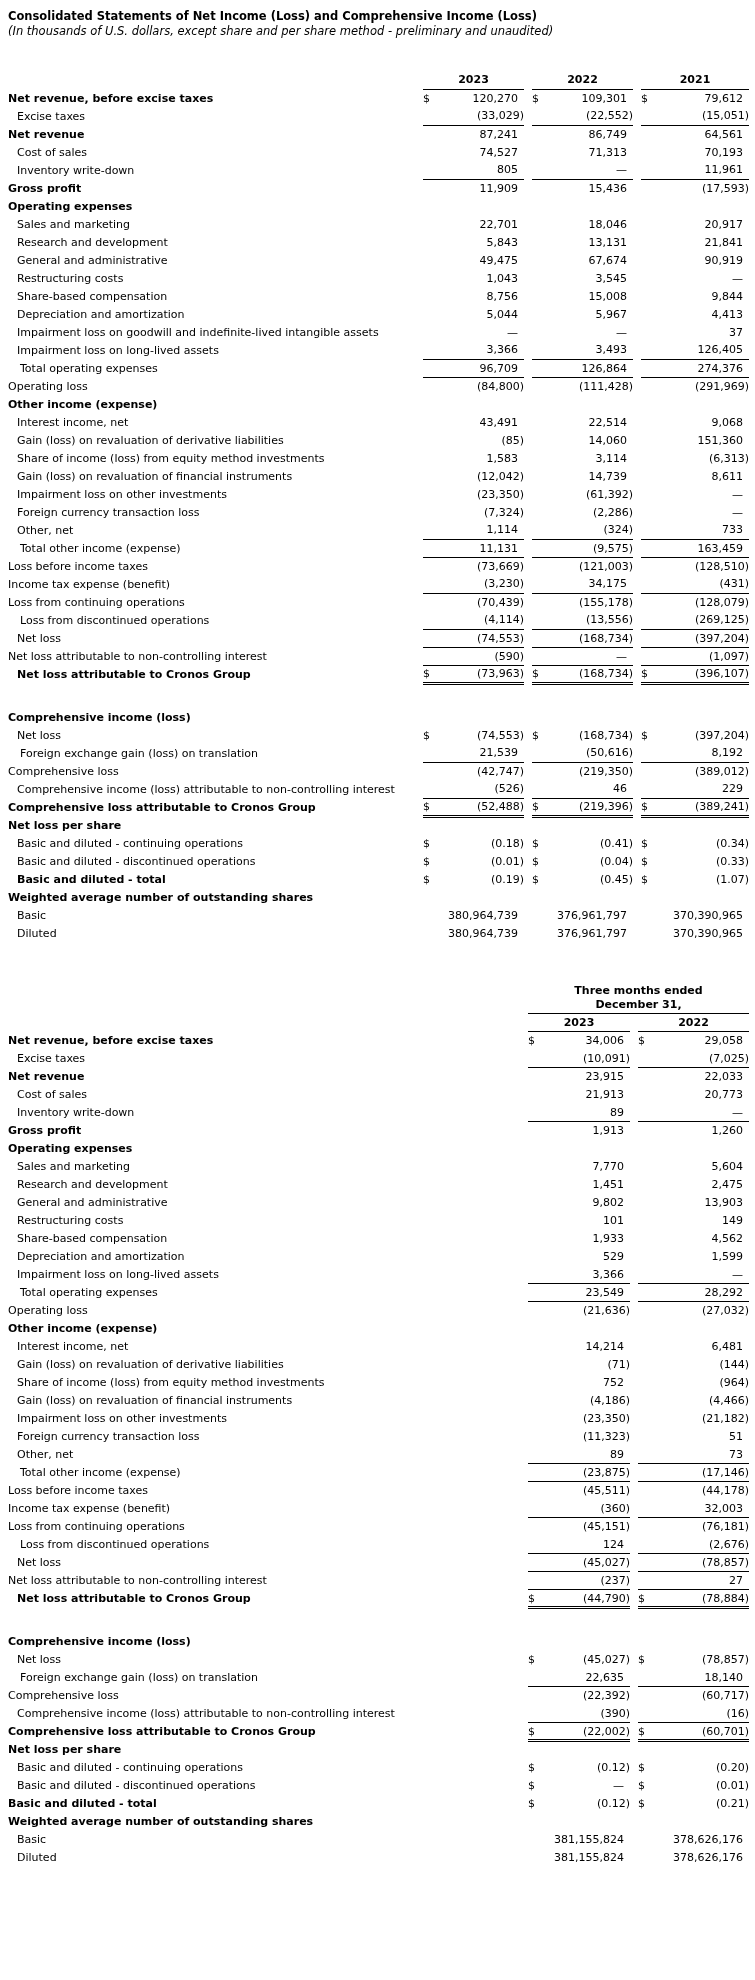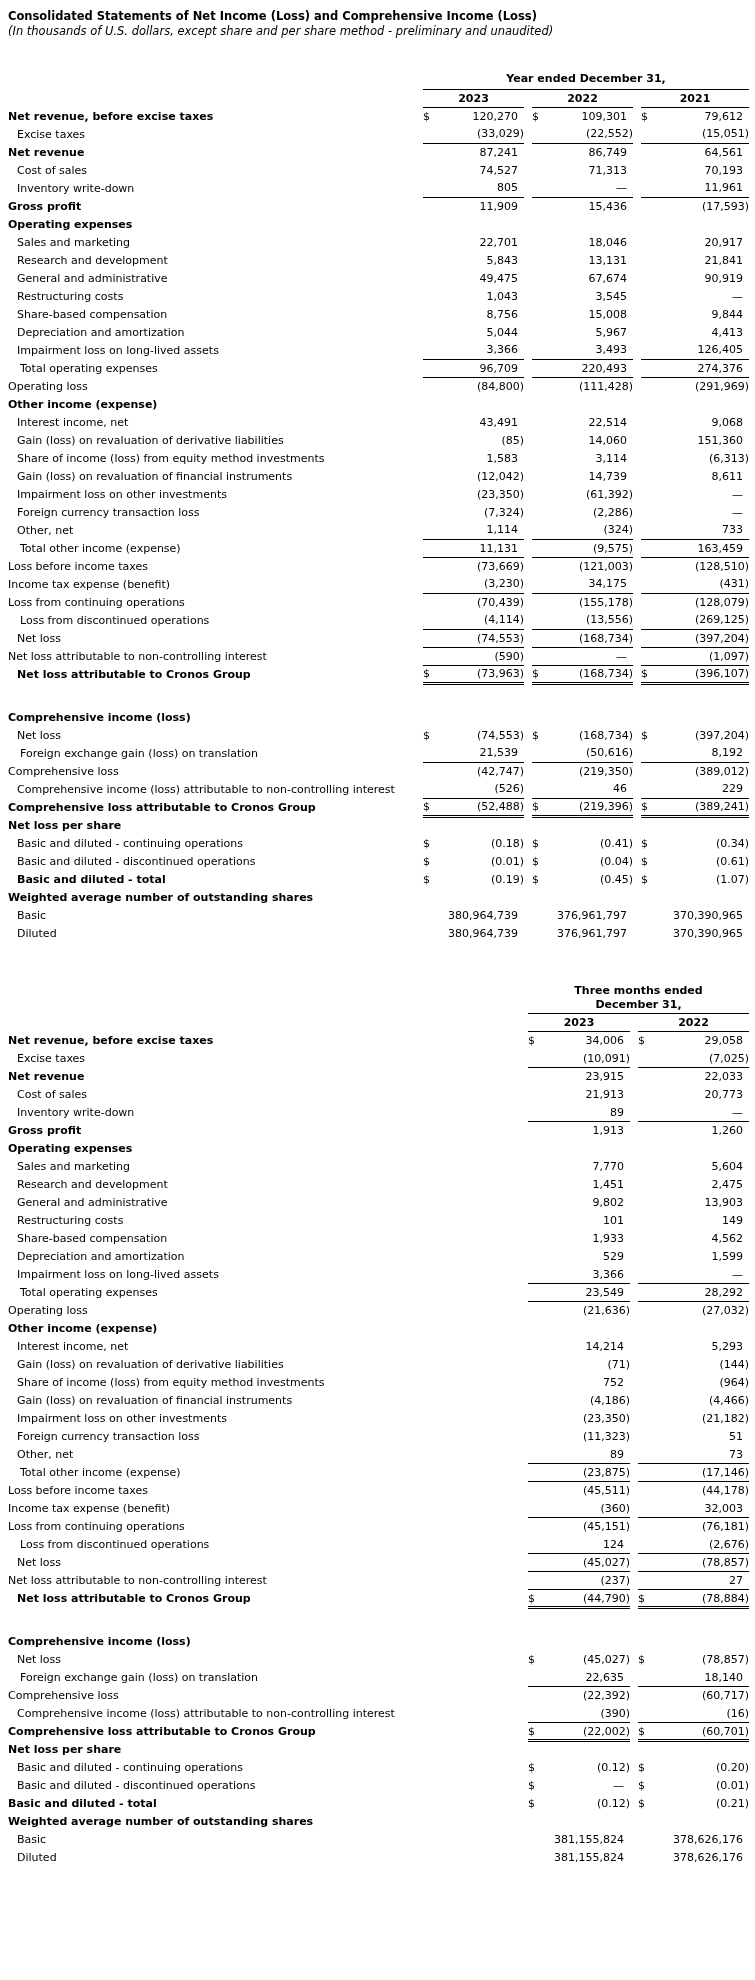--- a/index.html
+++ b/index.html
@@ -77,26 +77,20 @@
         <col style="width: 8px;">
         <col style="width: 16px;">
         <col style="width: 85px;">
         <col style="width: 8px;">
         <col style="width: 16px;">
         <col style="width: 92px;">
       </colgroup>
       <thead>
         <tr>
           <td></td>
-          <th class="period" colspan="8">
-            <div>Year ended December 31,</div>
-          </th>
-        </tr>
-        <tr>
-          <td></td>
           <th class="year" colspan="2">2023</th>
           <td class="gap"></td>
           <th class="year" colspan="2">2022</th>
           <td class="gap"></td>
           <th class="year" colspan="2">2021</th>
         </tr>
       </thead>
       <tbody>
         <tr>
           <td class="lbl b" style="padding-left: 0px;">Net revenue, before excise taxes</td>
@@ -235,37 +229,48 @@
           <td class="d"></td>
           <td class="v pr">5,044</td>
           <td class="gap"></td>
           <td class="d"></td>
           <td class="v pr">5,967</td>
           <td class="gap"></td>
           <td class="d"></td>
           <td class="v pr">4,413</td>
         </tr>
         <tr>
+          <td class="lbl" style="padding-left: 9px;">Impairment loss on goodwill and indefinite-lived intangible assets</td>
+          <td class="d"></td>
+          <td class="v pr">—</td>
+          <td class="gap"></td>
+          <td class="d"></td>
+          <td class="v pr">—</td>
+          <td class="gap"></td>
+          <td class="d"></td>
+          <td class="v pr">37</td>
+        </tr>
+        <tr>
           <td class="lbl" style="padding-left: 9px;">Impairment loss on long-lived assets</td>
           <td class="d ru"></td>
           <td class="v ru pr">3,366</td>
           <td class="gap"></td>
           <td class="d ru"></td>
           <td class="v ru pr">3,493</td>
           <td class="gap"></td>
           <td class="d ru"></td>
           <td class="v ru pr">126,405</td>
         </tr>
         <tr>
           <td class="lbl" style="padding-left: 12px;">Total operating expenses</td>
           <td class="d ru"></td>
           <td class="v ru pr">96,709</td>
           <td class="gap"></td>
           <td class="d ru"></td>
-          <td class="v ru pr">220,493</td>
+          <td class="v ru pr">126,864</td>
           <td class="gap"></td>
           <td class="d ru"></td>
           <td class="v ru pr">274,376</td>
         </tr>
         <tr>
           <td class="lbl" style="padding-left: 0px;">Operating loss</td>
           <td class="d"></td>
           <td class="v">(84,800)</td>
           <td class="gap"></td>
           <td class="d"></td>
@@ -543,21 +548,21 @@
         </tr>
         <tr>
           <td class="lbl" style="padding-left: 9px;">Basic and diluted - discontinued operations</td>
           <td class="d">$</td>
           <td class="v">(0.01)</td>
           <td class="gap"></td>
           <td class="d">$</td>
           <td class="v">(0.04)</td>
           <td class="gap"></td>
           <td class="d">$</td>
-          <td class="v">(0.61)</td>
+          <td class="v">(0.33)</td>
         </tr>
         <tr>
           <td class="lbl b" style="padding-left: 9px;">Basic and diluted - total</td>
           <td class="d">$</td>
           <td class="v">(0.19)</td>
           <td class="gap"></td>
           <td class="d">$</td>
           <td class="v">(0.45)</td>
           <td class="gap"></td>
           <td class="d">$</td>
@@ -759,21 +764,21 @@
           <td class="gap"></td>
           <td class="d"></td>
           <td class="v pr"></td>
         </tr>
         <tr>
           <td class="lbl" style="padding-left: 9px;">Interest income, net</td>
           <td class="d"></td>
           <td class="v pr">14,214</td>
           <td class="gap"></td>
           <td class="d"></td>
-          <td class="v pr">5,293</td>
+          <td class="v pr">6,481</td>
         </tr>
         <tr>
           <td class="lbl" style="padding-left: 9px;">Gain (loss) on revaluation of derivative liabilities</td>
           <td class="d"></td>
           <td class="v">(71)</td>
           <td class="gap"></td>
           <td class="d"></td>
           <td class="v">(144)</td>
         </tr>
         <tr>

